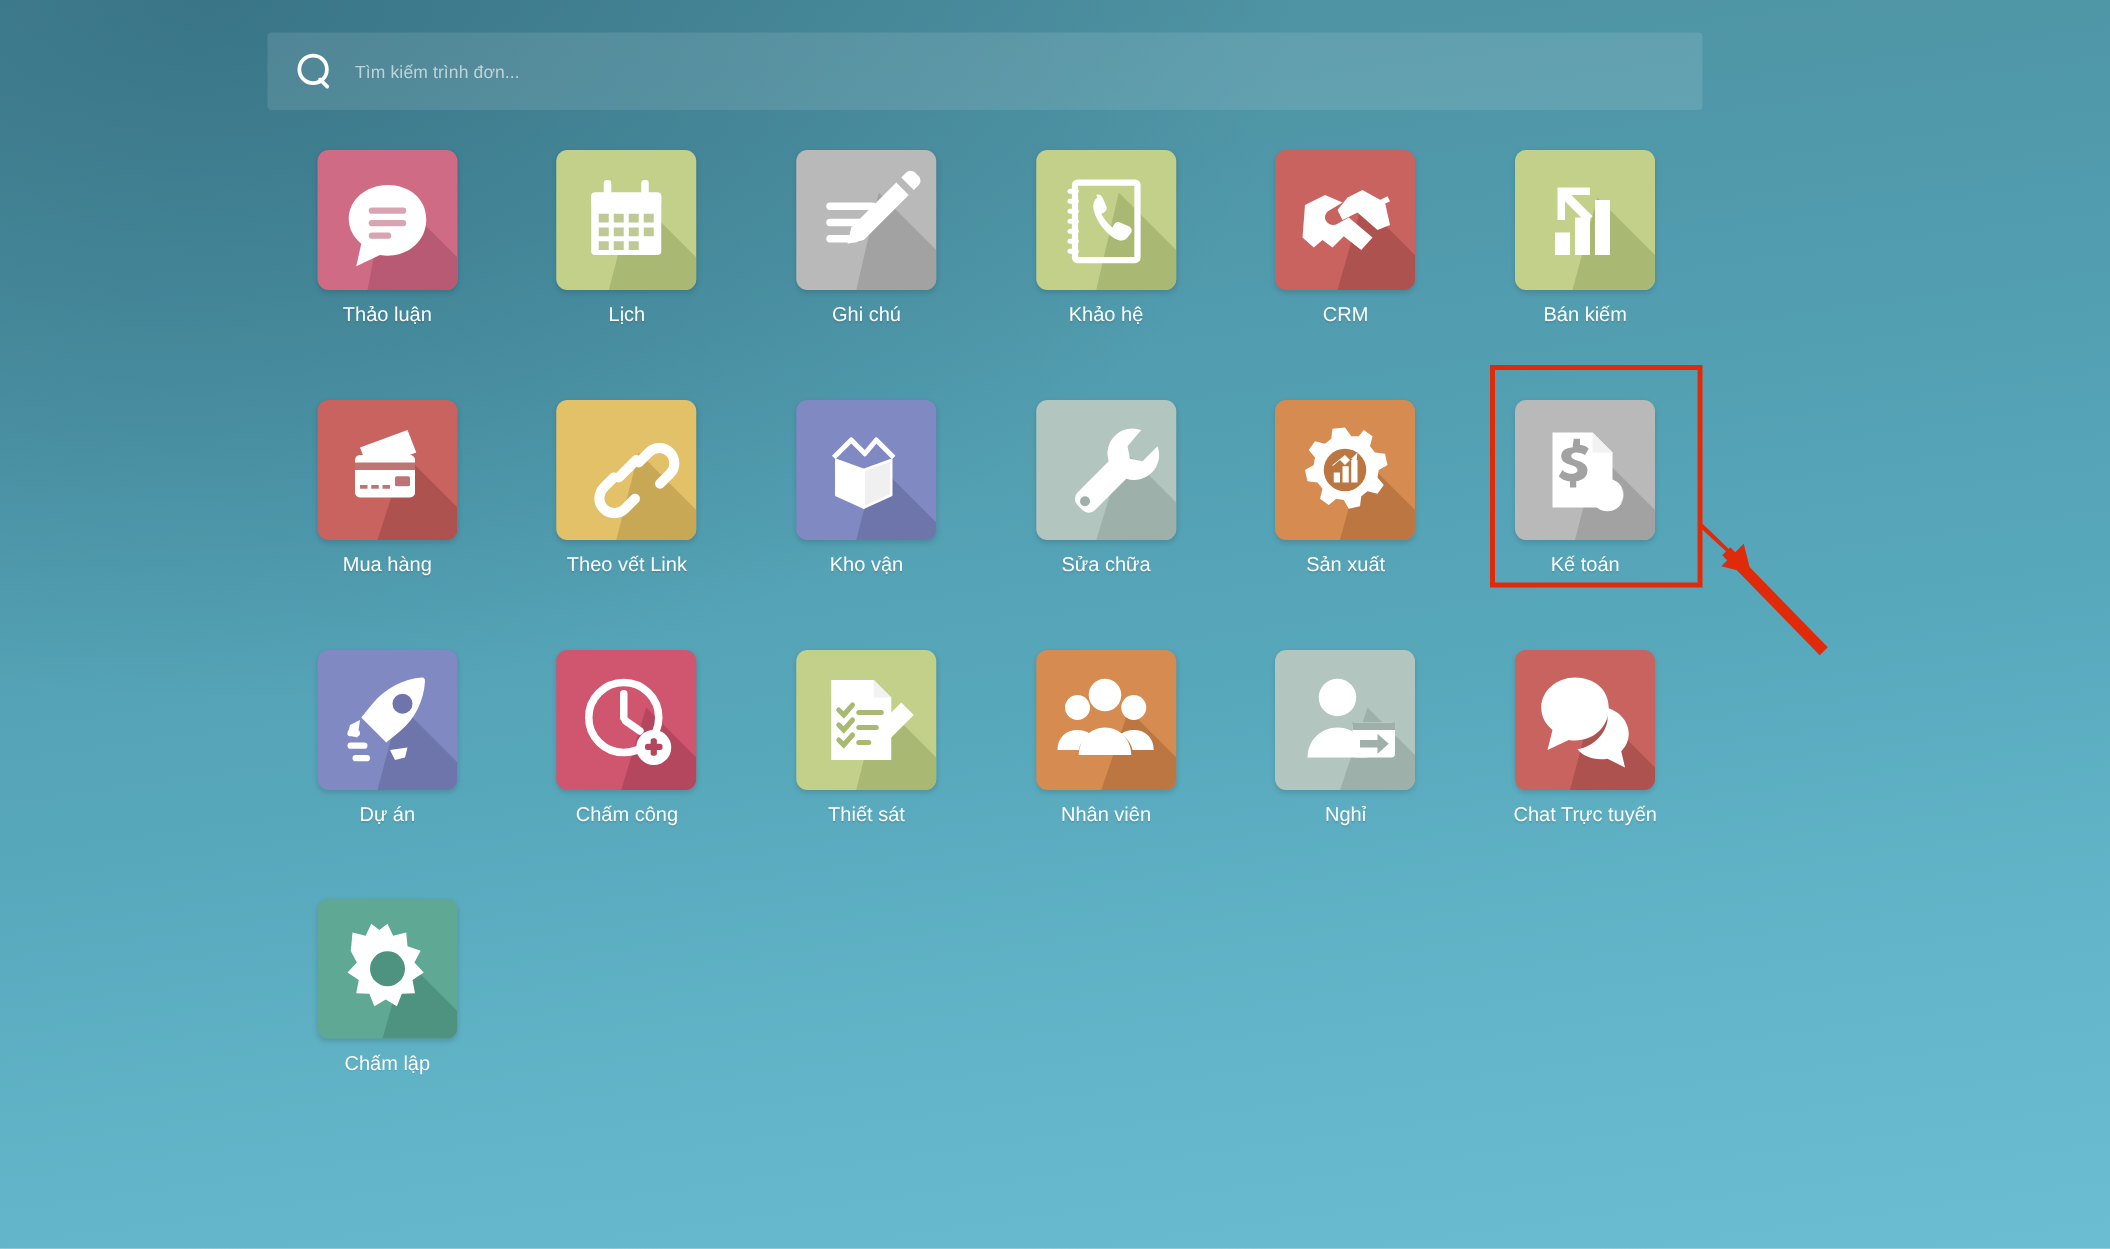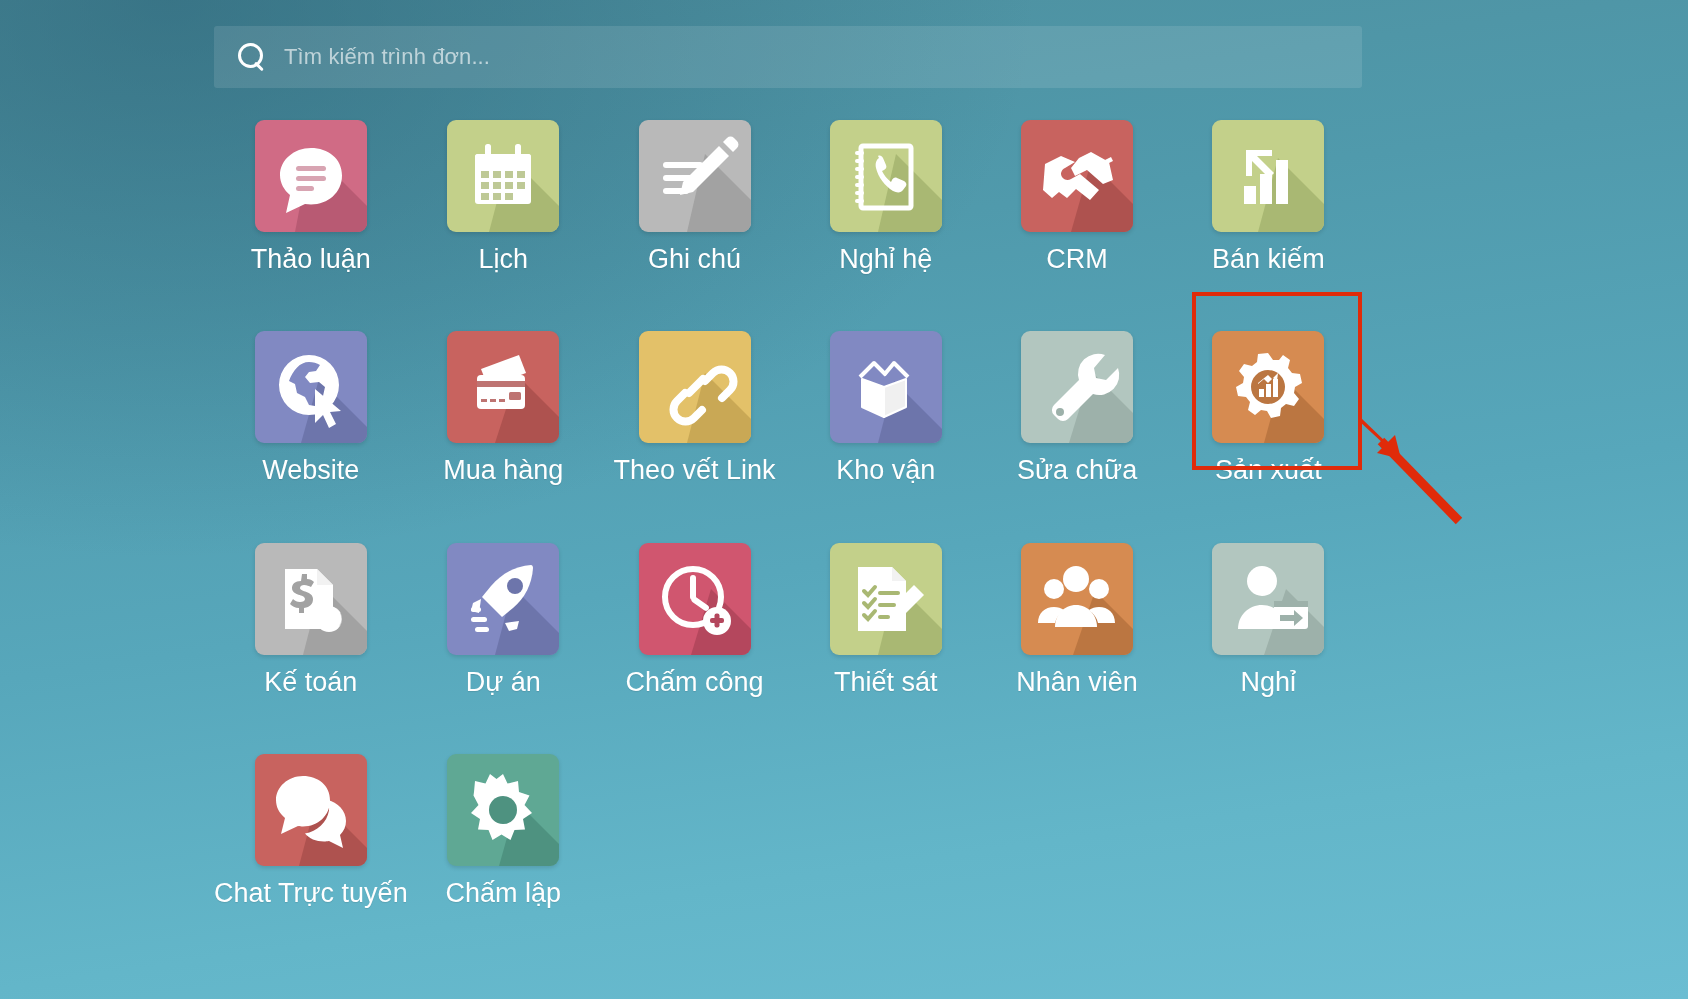--- a/index.html
+++ b/index.html
@@ -55,21 +55,21 @@
     position: absolute;
     left: 19px; top: 19px;
     width: 11px; height: 3.2px;
     background: #ffffff;
     transform: rotate(45deg);
     transform-origin: left center;
     border-radius: 2px;
   }
   .search-placeholder {
     color: rgba(255,255,255,0.62);
-    font-size: 22px;
+    font-size: 14px;
     letter-spacing: 0.1px;
     line-height: 1;
     user-select: none;
   }
 
   
   .grid {
     position: absolute;
     left: 214px;
     top: 120px;
@@ -94,21 +94,21 @@
   }
   .tile .glyph {
     position: absolute;
     left: 0; top: 0;
     width: 112px; height: 112px;
   }
   .tile .glyph svg { display: block; width: 112px; height: 112px; }
   .app-label {
     margin-top: 13px;
     color: #ffffff;
-    font-size: 27px;
+    font-size: 16px;
     line-height: 1.05;
     white-space: nowrap;
     text-shadow: 0 1px 1px rgba(0,0,0,0.10);
     user-select: none;
   }
 
   
   .annot-box {
     position: absolute;
     left: 1192px;
@@ -208,21 +208,21 @@
           <rect x="25" y="47" width="9" height="4" rx="2"></rect>
               <rect x="25" y="55" width="9" height="4" rx="2"></rect>
           <rect x="25" y="63" width="9" height="4" rx="2"></rect>
               <rect x="25" y="71" width="9" height="4" rx="2"></rect>
           <rect x="25" y="79" width="9" height="4" rx="2"></rect>
           <path d="M49 38c-3 2-4 6-3 10 2 9 9 18 17 23 4 2 8 2 10-1l3-4c1-2 0-4-2-5l-7-3c-2-1-4 0-5 2l-1 2c-4-3-7-7-9-11l2-1c2-1 3-3 2-5l-3-7c-1-2-3-3-5-2z"></path>
         </g>
           </svg>
         </span>
       </div>
-      <div class="app-label">Nghỉ hệ</div>
+      <div class="app-label">Khảo hệ</div>
     </div>
     <div class="app">
       <div class="tile" style="background: rgb(200, 99, 95);">
         <span class="glyph">
           <svg viewBox="0 0 112 112">
             <path d="M70 42 L112 84 L112 112 L50 112 Z" fill="#ae524f"></path>
         <g fill="#ffffff">
           <path d="M24 44 l16-8 14 6 -10 6c-4 2-5 6-3 9 2 3 6 4 9 2l9-5 19 16 -9 10 -14-11 -9 9 -8-6 -7 6 -9-8z"></path>
           <path d="M58 38 l12-6 18 10 4 18 -10 4 -16-14 -12 6 -4-8z"></path>
           <path d="M84 40 l6-3 2 4 -6 3z"></path>
@@ -240,34 +240,20 @@
         <g fill="#ffffff">
           <path d="M34 30 h26 v6 h-15 l17 17 -5 5 -17-17 v15 h-6z"></path>
           <rect x="32" y="66" width="12" height="18"></rect>
           <rect x="48" y="54" width="12" height="30"></rect>
           <rect x="64" y="40" width="12" height="44"></rect>
         </g>
           </svg>
         </span>
       </div>
       <div class="app-label">Bán kiếm</div>
-    </div>
-    <div class="app">
-      <div class="tile" style="background: rgb(129, 137, 194);">
-        <span class="glyph">
-          <svg viewBox="0 0 112 112">
-            <path d="M64 48 L112 96 L112 112 L46 112 Z" fill="#6d75ab"></path>
-        <g fill="#ffffff">
-          <path d="M54 24a30 30 0 100 60 30 30 0 000-60zm0 7c4 0 8 1 11 3l-4 6-7 1-4 5 5 6 9-1 6 5-2 9-7 3-1 7-6-1-4-8-8-4-2-9-6-3c4-11 11-19 20-19z"></path>
-          <path d="M60 58 l0 34 8-8 6 13 7-4 -6-12 11-1z"></path>
-        </g>
-          </svg>
-        </span>
-      </div>
-      <div class="app-label">Website</div>
     </div>
     <div class="app">
       <div class="tile" style="background: rgb(200, 99, 95);">
         <span class="glyph">
           <svg viewBox="0 0 112 112">
             <path d="M70 44 L112 86 L112 112 L48 112 Z" fill="#ae524f"></path>
         <g fill="#ffffff">
           <path d="M34 38 l38-14 7 18 -38 14z"></path>
           <rect x="30" y="44" width="48" height="34" rx="4"></rect>
         </g>

